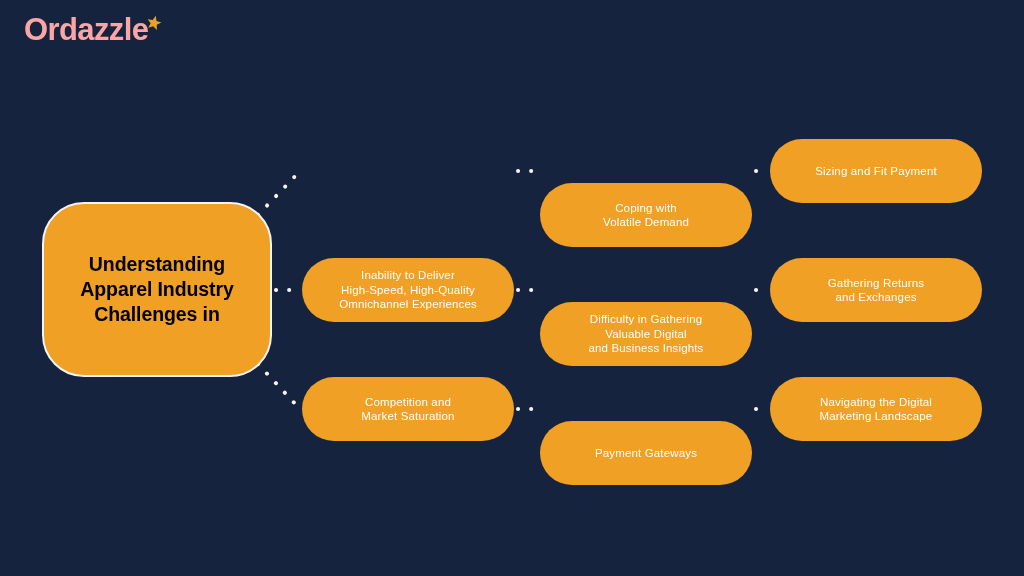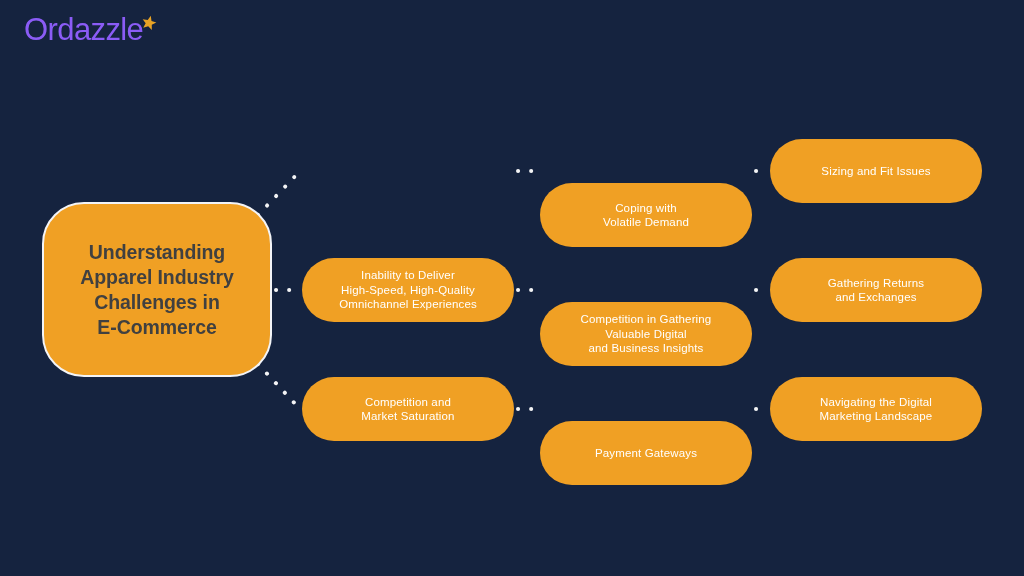--- a/index.html
+++ b/index.html
@@ -19,23 +19,23 @@
   
   #brand-logo {
     position: absolute;
     left: 24px;
     top: 12px;
     display: flex;
     align-items: flex-start;
     user-select: none;
   }
   #brand-logo .wordmark {
-    color: #8b5cf6;
+    color: #fca5a5;
     font-size: 31px;
-    font-weight: normal;
+    font-weight: bold;
     letter-spacing: -0.6px;
     line-height: 36px;
     font-family: "Liberation Sans", sans-serif;
   }
   #brand-logo .star-wrap {
     margin-left: -3px;
     margin-top: 2px;
   }
 
   
@@ -62,21 +62,21 @@
     background: #f0a024;
     border: 2px solid #f3f4f7;
     border-radius: 42px;
     display: flex;
     align-items: center;
     justify-content: center;
     text-align: center;
     padding: 6px 12px;
   }
   #central-node .central-text {
-    color: #404040;
+    color: #000000;
     font-size: 19.5px;
     font-weight: bold;
     line-height: 25px;
     letter-spacing: -0.1px;
   }
 
   
   .node {
     position: absolute;
     background: #f0a024;
@@ -137,46 +137,45 @@
       <line x1="518" y1="409" x2="538" y2="409"></line>
       <line x1="756" y1="409" x2="768" y2="409"></line>
     </g>
   </svg>
 
   <div id="central-node">
     <div class="central-text">
       <div>Understanding</div>
       <div>Apparel Industry</div>
       <div>Challenges in</div>
-      <div>E-Commerce</div>
     </div>
   </div>
 
   <div class="node col-2 row-1">
     <div class="node-text">
       <div>Coping with</div>
       <div>Volatile Demand</div>
     </div>
   </div>
   <div class="node col-3 row-1">
     <div class="node-text">
-      <div>Sizing and Fit Issues</div>
+      <div>Sizing and Fit Payment</div>
     </div>
   </div>
 
   <div class="node col-1 row-2">
     <div class="node-text">
       <div>Inability to Deliver</div>
       <div>High-Speed, High-Quality</div>
       <div>Omnichannel Experiences</div>
     </div>
   </div>
   <div class="node col-2 row-2">
     <div class="node-text">
-      <div>Competition in Gathering</div>
+      <div>Difficulty in Gathering</div>
       <div>Valuable Digital</div>
       <div>and Business Insights</div>
     </div>
   </div>
   <div class="node col-3 row-2">
     <div class="node-text">
       <div>Gathering Returns</div>
       <div>and Exchanges</div>
     </div>
   </div>

